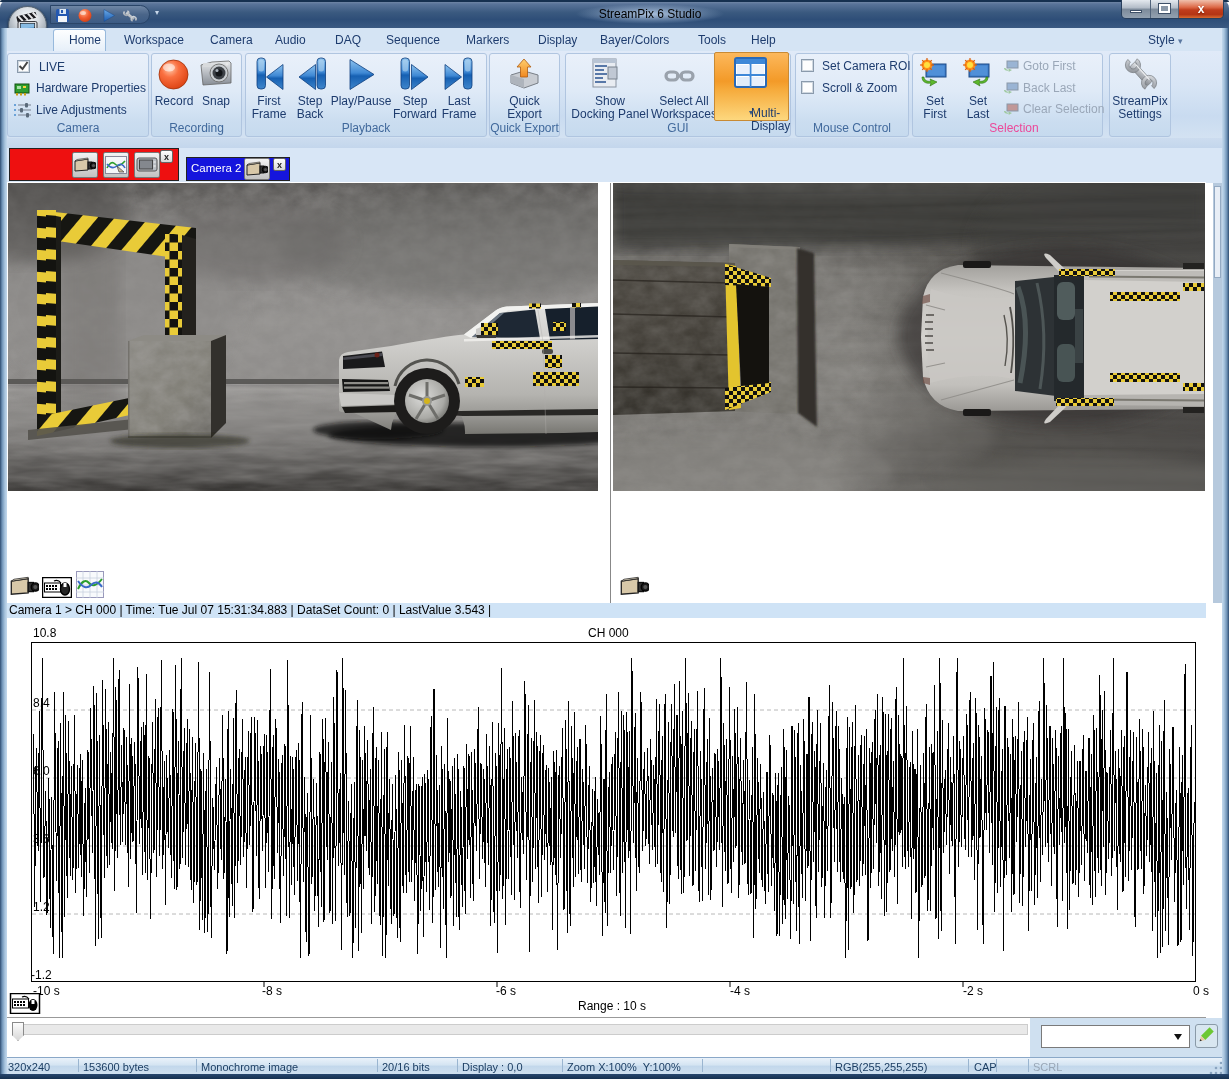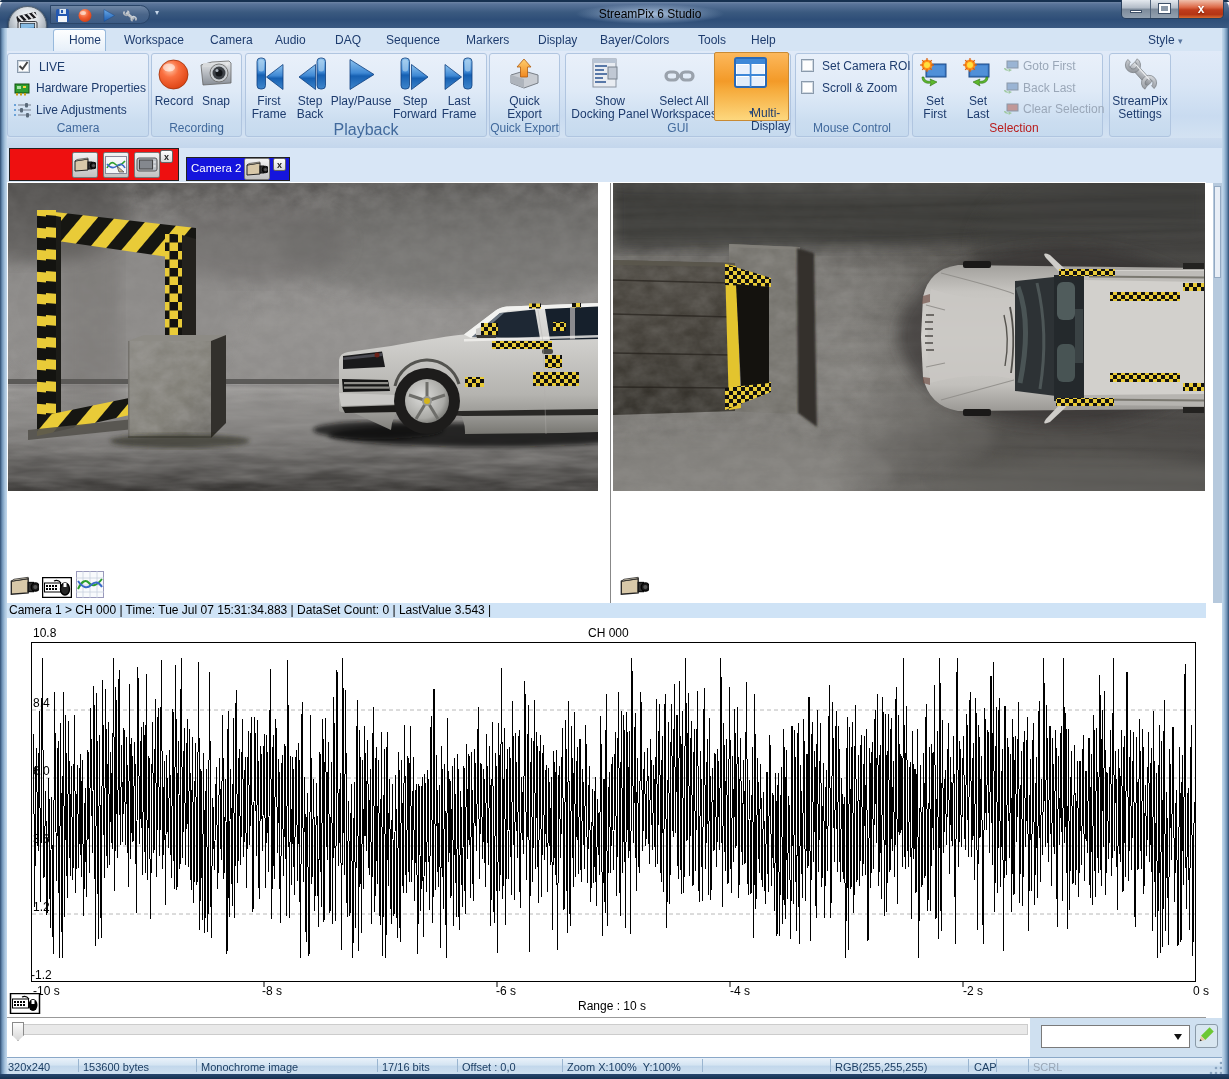--- a/index.html
+++ b/index.html
@@ -146,21 +146,21 @@
 <path d="M2 8 L13 5 L30 4 L32 6 L32 26 L4 28 Z" fill="url(#camb)" stroke="#666" stroke-width="0.8"></path>
 <rect x="4" y="6" width="8" height="4" fill="#d8dadc"></rect>
 <circle cx="20" cy="16" r="9" fill="#c8ccd0" stroke="#777"></circle>
 <circle cx="20" cy="16" r="6.5" fill="#3c4046"></circle>
     <circle cx="20" cy="16" r="3.5" fill="#14161a"></circle>
     <circle cx="18" cy="13.5" r="1.5" fill="#aab2bc"></circle>
 <circle cx="28" cy="7" r="1.5" fill="#e8e8e8"></circle>
   </svg>
 <div class="abs" style="left:196px;top:95px;font-size:12px;line-height:13px;color:#1e3c6e;width:40px;text-align:center;">Snap</div>
 <div class="abs" style="left:245px;top:53px;width:242px;height:84px;background:linear-gradient(180deg,#e9f0fa 0%,#dfeaf7 45%,#d2e2f3 70%,#cbddf0 82%,#c6daee 100%);border:1px solid #b0c5e0;border-radius:3px;"></div>
-<div class="abs" style="left:245px;top:121px;width:242px;text-align:center;font-size:16px;color:#41699c;">Playback</div>
+<div class="abs" style="left:245px;top:121px;width:242px;text-align:center;font-size:12px;color:#41699c;">Playback</div>
 <svg class="abs" style="left:256px;top:57px;" width="34" height="34" viewBox="0 0 34 34">
     <defs>
       <linearGradient id="pbg" x1="0" y1="0" x2="0" y2="1">
         <stop offset="0" stop-color="#8cc2ee"></stop>
         <stop offset="0.45" stop-color="#3e88d4"></stop>
         <stop offset="0.55" stop-color="#1660b2"></stop>
         <stop offset="1" stop-color="#3f86cc"></stop>
       </linearGradient>
     </defs>
     <rect x="1" y="1" width="8.5" height="31" rx="3.5" fill="url(#pbg)" stroke="#0c3e7e" stroke-width="0.8"></rect>
@@ -278,21 +278,21 @@
     <rect x="0.5" y="0.5" width="12" height="12" fill="#fdfdfd" stroke="#8a9aac"></rect>
     <rect x="1.5" y="1.5" width="10" height="10" fill="none" stroke="#d0d8e0"></rect>
   </svg>
 <div class="abs" style="left:822px;top:60px;font-size:12px;line-height:13px;color:#1e3c6e;">Set Camera ROI</div>
 <svg class="abs" style="left:801px;top:81px;" width="13" height="13" viewBox="0 0 13 13">
     <rect x="0.5" y="0.5" width="12" height="12" fill="#fdfdfd" stroke="#8a9aac"></rect>
     <rect x="1.5" y="1.5" width="10" height="10" fill="none" stroke="#d0d8e0"></rect>
   </svg>
 <div class="abs" style="left:822px;top:82px;font-size:12px;line-height:13px;color:#1e3c6e;">Scroll &amp; Zoom</div>
 <div class="abs" style="left:912px;top:53px;width:191px;height:84px;background:linear-gradient(180deg,#e9f0fa 0%,#dfeaf7 45%,#d2e2f3 70%,#cbddf0 82%,#c6daee 100%);border:1px solid #b0c5e0;border-radius:3px;"></div>
-<div class="abs" style="left:912px;top:121px;width:191px;text-align:center;font-size:12px;color:#b91c1c;padding-left:13px;">Selection</div>
+<div class="abs" style="left:912px;top:121px;width:191px;text-align:center;font-size:12px;color:#ec4899;padding-left:13px;">Selection</div>
 <svg class="abs" style="left:920px;top:58px;" width="28" height="30" viewBox="0 0 28 30">
 <rect x="6" y="6" width="20" height="13" fill="#3e7cc8" stroke="#1c4a88"></rect>
 <rect x="7.5" y="7.5" width="17" height="10" fill="#5090d8"></rect>
 <g>
       <circle cx="7" cy="7" r="5.5" fill="#ff9018"></circle>
       <circle cx="7" cy="7" r="3" fill="#ffe040"></circle>
 <g stroke="#d86010" stroke-width="1.2">
         <line x1="7" y1="0" x2="7" y2="3"></line>
         <line x1="7" y1="11" x2="7" y2="14"></line>
         <line x1="0" y1="7" x2="3" y2="7"></line>
@@ -727,22 +727,22 @@
       <path d="M6 13h6l-3 5z" fill="#e8c8a0"></path>
       <path d="M7.8 16l2.4 0-1.2 2z" fill="#333"></path>
     </g>
   </svg>
 
 <div class="abs" style="left:2px;top:1057px;width:1225px;height:17px;background:linear-gradient(180deg,#eaf2fa 0%,#d4e4f2 45%,#c2d7eb 50%,#cfe0ef 100%);border-top:1px solid #8aa8c8;"></div>
 <div class="abs" id="statustext" style="left:0;top:1061px;width:1229px;font-size:11px;color:#1c3e63;">
   <span style="position:absolute;left:8px;">320x240</span>
   <span style="position:absolute;left:83px;">153600 bytes</span>
   <span style="position:absolute;left:201px;">Monochrome image</span>
-  <span style="position:absolute;left:382px;">17/16 bits</span>
-  <span style="position:absolute;left:462px;">Offset : 0,0</span>
+  <span style="position:absolute;left:382px;">20/16 bits</span>
+  <span style="position:absolute;left:462px;">Display : 0,0</span>
   <span style="position:absolute;left:567px;">Zoom X:100%&nbsp;&nbsp;Y:100%</span>
   <span style="position:absolute;left:707px;margin-top:34px;">Coords (-, -)</span>
   <span style="position:absolute;left:835px;">RGB(255,255,255)</span>
   <span style="position:absolute;left:974px;">CAP</span>
   <span style="position:absolute;left:1000px;font-weight:bold;margin-top:16px;">NUM</span>
   <span style="position:absolute;left:1033px;color:#98a6b6;">SCRL</span>
 </div>
 <div class="abs" style="left:72px;top:152px;width:26px;height:26px;background:linear-gradient(180deg,#f2f2f2,#c2c2c2);border:1px solid #777;border-radius:2px;"></div>
 <svg class="abs" style="left:74px;top:157px;" width="22" height="16" viewBox="0 0 22 16">
 <path d="M1 4 L14 2 L14 13 L1 14 Z" fill="#d8c8a8" stroke="#222"></path>

